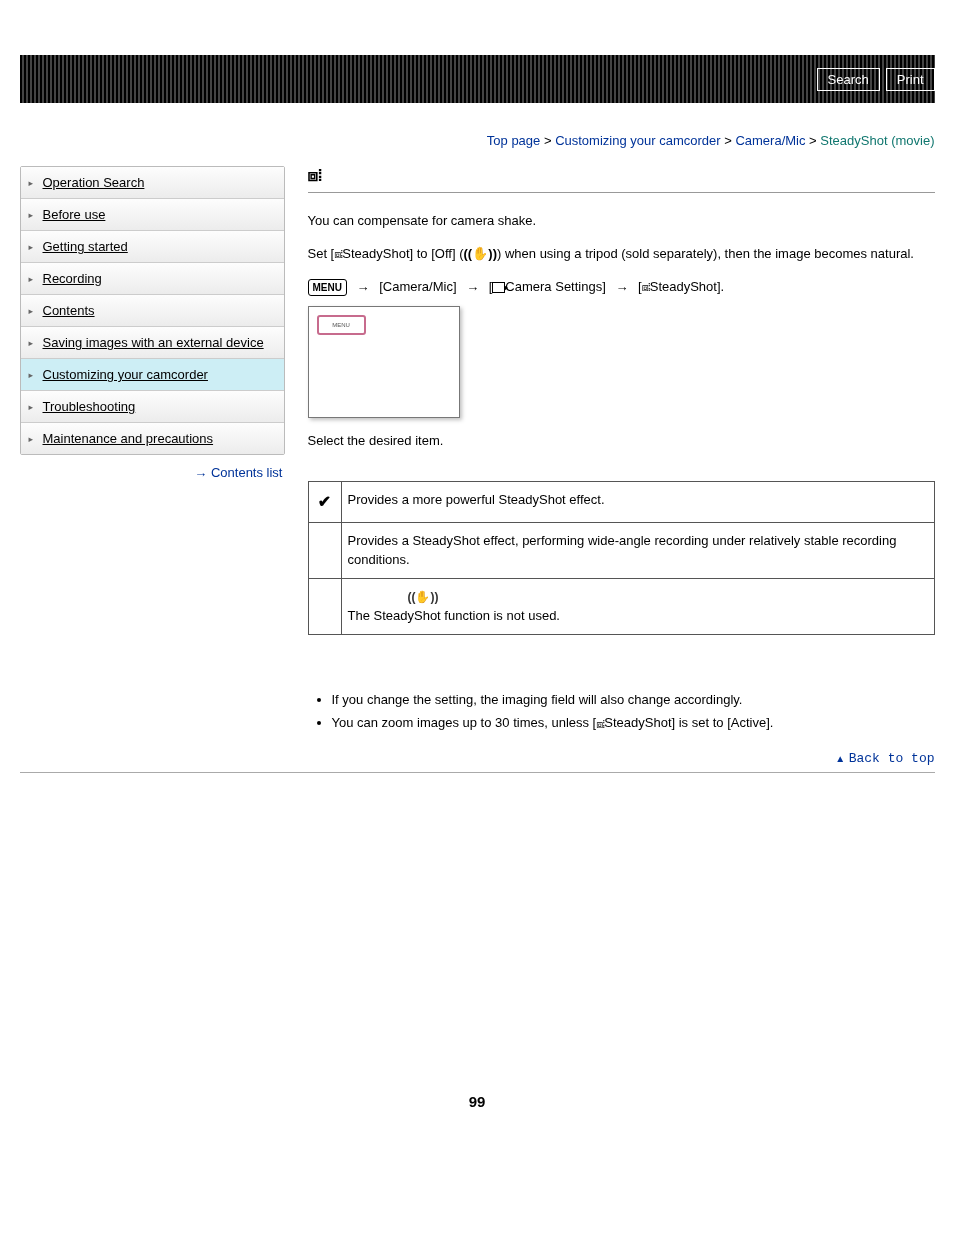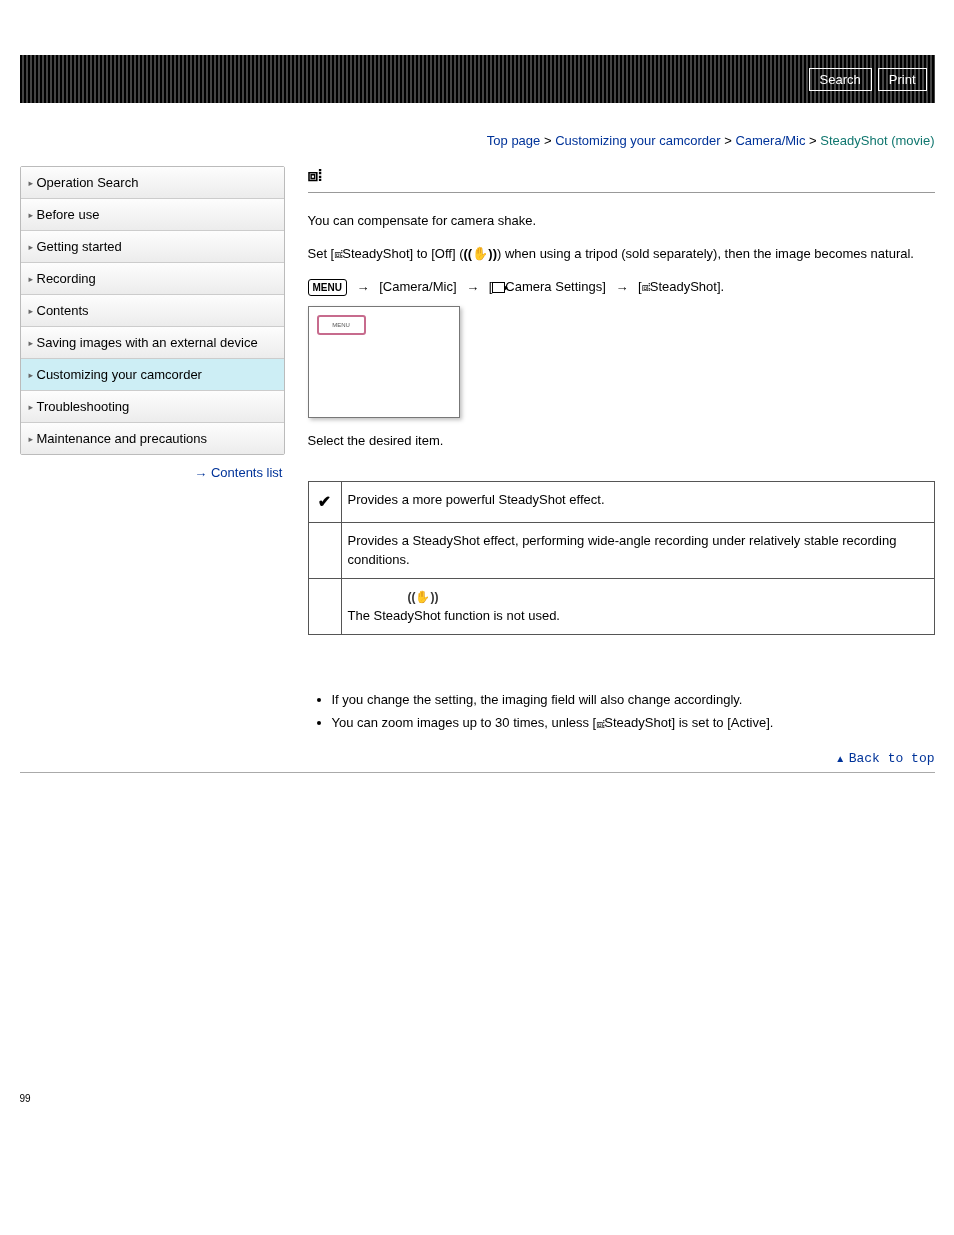--- a/index.html
+++ b/index.html
@@ -17,21 +17,21 @@
   .header-bar {
     height: 48px;
     background: repeating-linear-gradient(
       90deg,
       #000 0px, #000 2px,
       #444 2px, #444 4px
     );
     display: flex;
     justify-content: flex-end;
     align-items: center;
-    padding-right: 8px;
+    padding-right: 0;
   }
   .header-btn {
     border: 1px solid #fff;
     color: #fff;
     background: transparent;
     padding: 3px 10px;
     margin-left: 6px;
     font-size: 13px;
     cursor: pointer;
   }
@@ -50,25 +50,26 @@
   .sidebar {
     width: 263px;
     flex: 0 0 263px;
     border: 1px solid #bbb;
     background: linear-gradient(#fafafa, #eee);
     border-radius: 2px;
   }
   .sidebar ul { list-style: none; margin: 0; padding: 0; }
   .sidebar li {
     border-bottom: 1px solid #ccc;
-    padding: 8px 10px 8px 16px;
+    padding: 8px 10px 8px 22px;
     font-size: 13px;
     position: relative;
     cursor: pointer;
     background: linear-gradient(#fdfdfd, #ececec);
+    text-decoration: underline;
   }
   .sidebar li:last-child { border-bottom: none; }
   .sidebar li::before {
     content: "▸";
     position: absolute;
     left: 8px;
     color: #666;
     font-size: 9px;
     top: 11px;
   }
@@ -165,21 +166,21 @@
     font-size: 13px;
   }
   .back-top a { color: #003399; text-decoration: none; font-family: Liberation Mono, monospace; }
   .up-tri { color:#003399; font-size:10px; }
   .footer-sep {
     border: none;
     border-top: 1px solid #aaa;
     margin: 4px 0 8px 0;
   }
   .copyright { text-align: center; font-size: 13px; }
-  .page-num { text-align: left; font-size: 10px; margin-top: 320px; }
+  .page-num { text-align: center; font-size: 15px; margin-top: 320px; font-weight: bold; }
   .film-inline {
     font-size: 11px;
     letter-spacing: -1px;
     display:inline-block;
     vertical-align:middle;
   }
   .cam-square {
     display:inline-block;
     width:11px;height:9px;
     border:1px solid #000;

